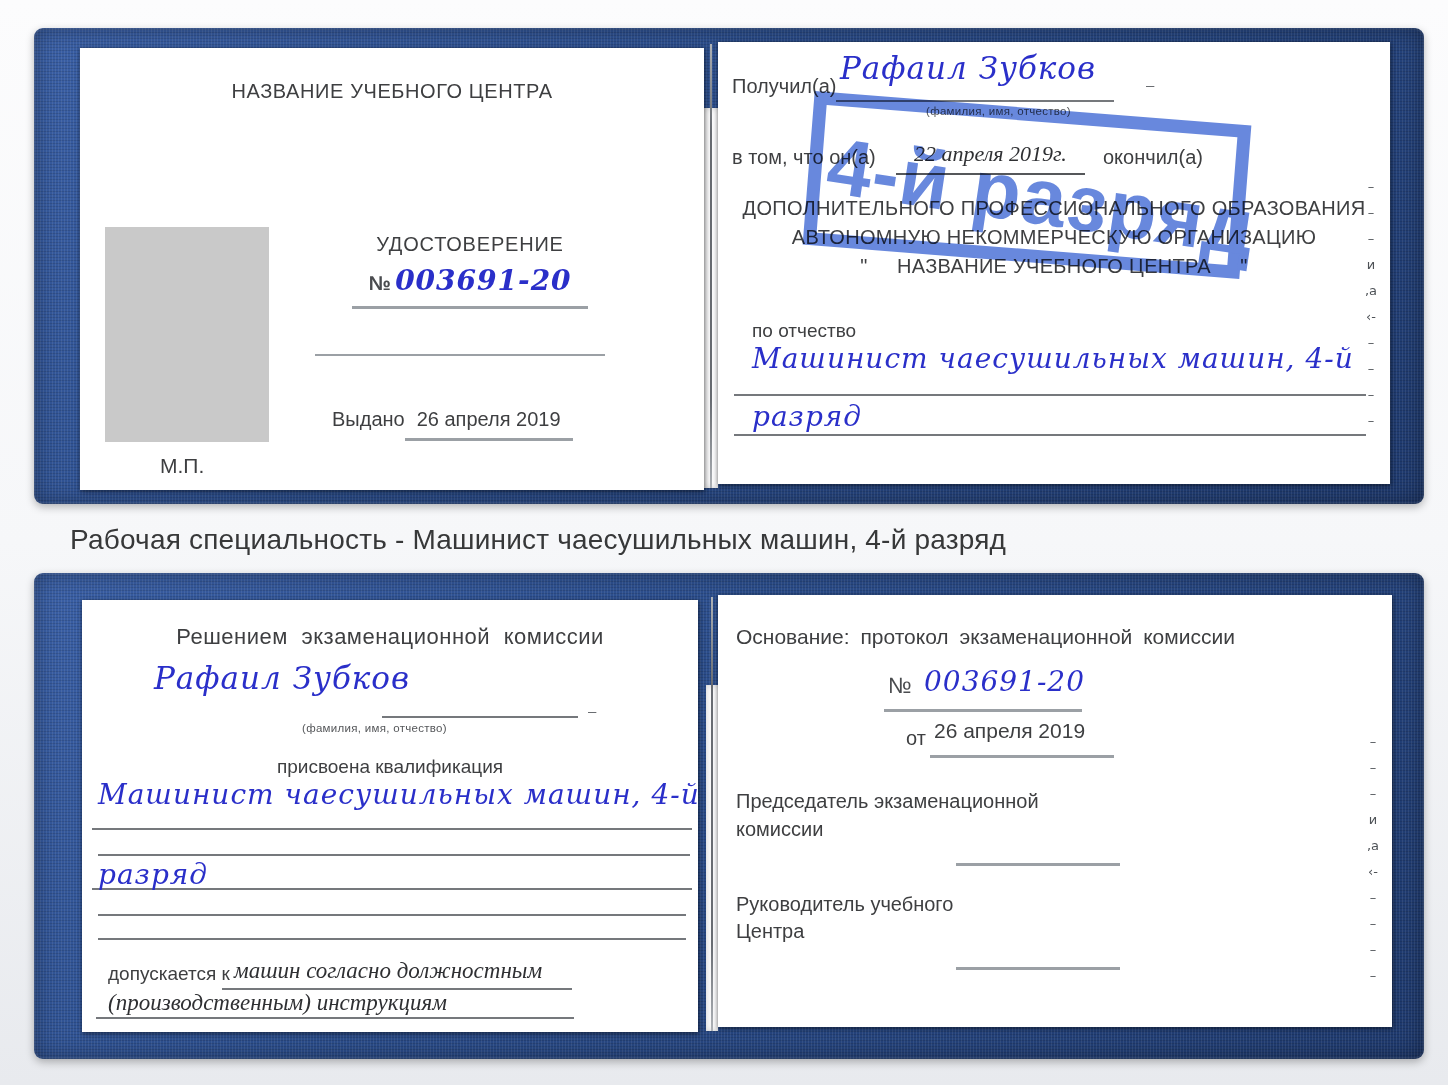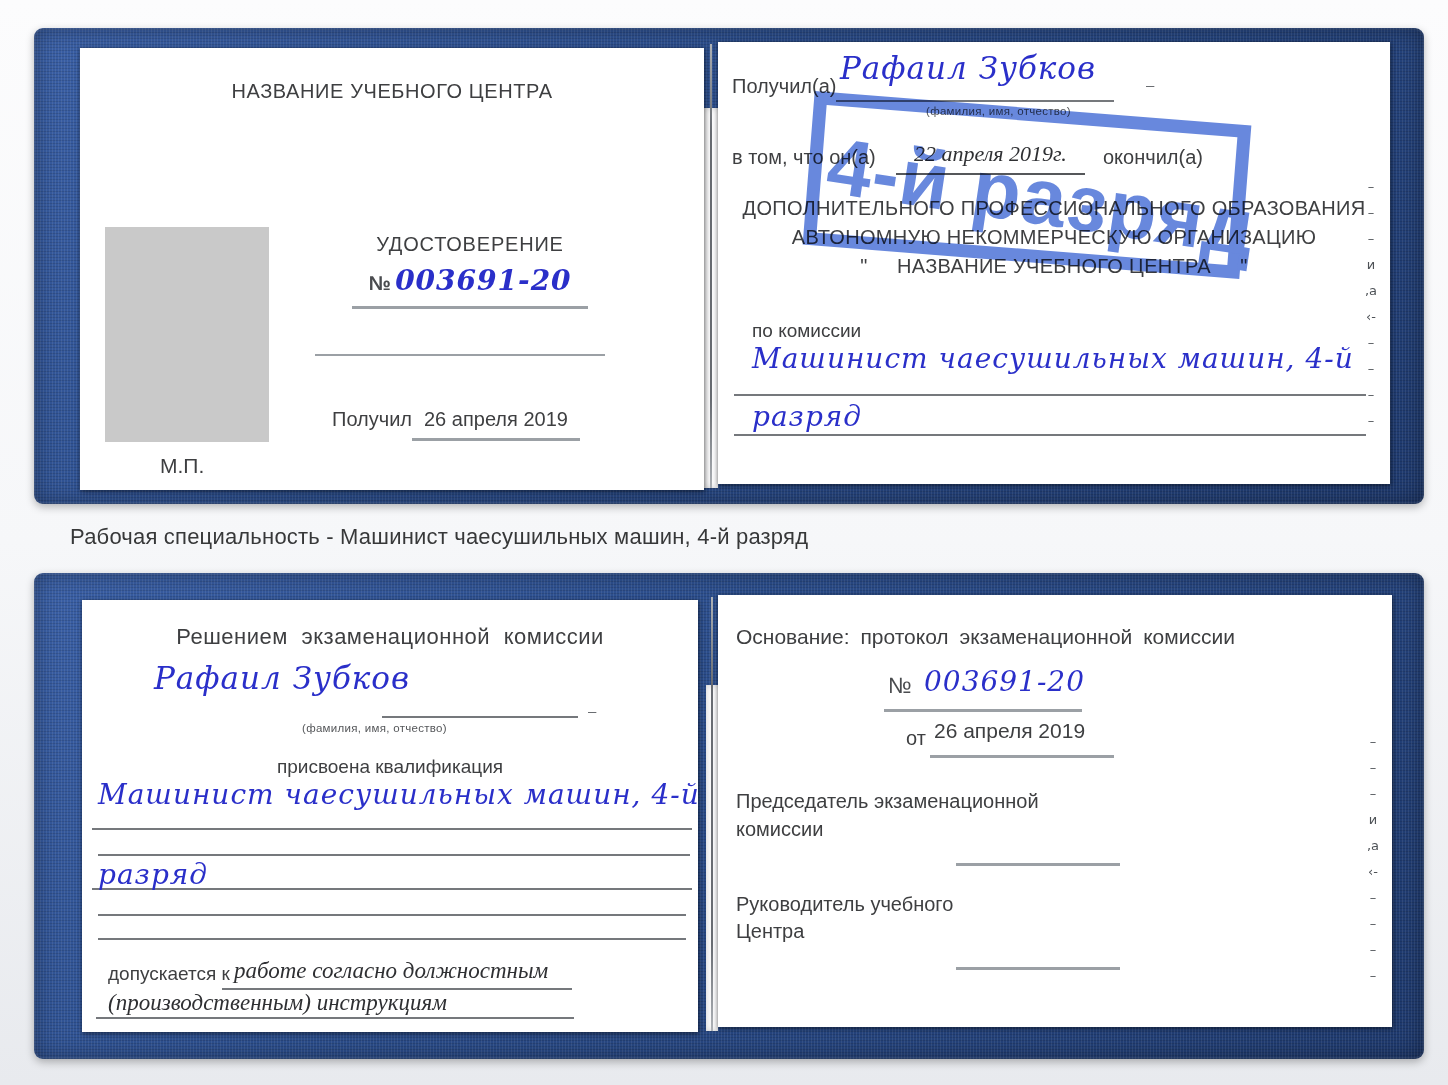--- a/index.html
+++ b/index.html
@@ -72,21 +72,21 @@
   }
 
   
   .marks{
     position:absolute;right:13px;display:flex;flex-direction:column;align-items:center;
     gap:12px;font-family:"DejaVu Sans",sans-serif;font-size:13px;line-height:14px;color:#4e5257;
   }
   .marks .mark{display:block;}
 
   
-  #divider-text{position:absolute;left:70px;top:524px;font-size:22px;color:#373839;letter-spacing:.2px;}
+  #divider-text{position:absolute;left:70px;top:524px;font-size:28px;color:#373839;letter-spacing:.2px;}
 
   .org-block{position:absolute;left:0;top:152px;width:100%;text-align:center;font-size:20px;line-height:29px;letter-spacing:.3px;}
   .heading-wide{letter-spacing:.5px;word-spacing:7px;}
 </style>
 </head>
 <body>
 
 <div class="book" id="book-top">
 
   <div class="gap-fill" id="gap-top"></div>
@@ -101,21 +101,21 @@
       <div style="font-size:20px;letter-spacing:.8px;">УДОСТОВЕРЕНИЕ</div>
       <div style="margin-top:8px;display:inline-block;border-bottom:3px solid var(--rule-gray);padding:0 16px 9px;font-weight:bold;">
         <span style="font-size:20px;color:#4a4c4f;">№</span>
         <span class="hand" style="font-size:28px;">003691-20</span>
       </div>
     </div>
 
     <div class="rule" style="left:235px;top:306px;width:290px;background:var(--rule-gray);"></div>
 
     <div class="abs" style="left:252px;top:360px;white-space:nowrap;">
-      <span style="font-size:20px;">Получил</span><span style="display:inline-block;border-bottom:3px solid var(--rule-gray);padding:0 12px 7px;font-size:20px;">26 апреля 2019</span>
+      <span style="font-size:20px;">Выдано</span><span style="display:inline-block;border-bottom:3px solid var(--rule-gray);padding:0 12px 7px;font-size:20px;">26 апреля 2019</span>
     </div>
 
     <div class="abs" style="left:80px;top:406px;font-size:21px;">М.П.</div>
   </div>
 
   <div class="page" id="page-tr">
     <div class="abs" style="left:14px;top:33px;font-size:20px;">Получил(а)</div>
     <div class="abs hand" style="left:122px;top:8px;font-size:31px;">Рафаил Зубков</div>
     <div class="rule" style="left:118px;top:58px;width:278px;"></div>
     <div class="dash-mark" style="left:428px;top:34px;">–</div>
@@ -124,21 +124,21 @@
     <div class="abs" style="left:14px;top:104px;font-size:20px;">в том, что он(а)</div>
     <div class="abs filled-italic" style="left:178px;top:99px;font-size:22px;border-bottom:2px solid #55575a;padding:0 18px 6px;">22 апреля 2019г.</div>
     <div class="abs" style="left:385px;top:104px;font-size:20px;">окончил(а)</div>
 
     <div class="org-block">
       <div>ДОПОЛНИТЕЛЬНОГО ПРОФЕССИОНАЛЬНОГО ОБРАЗОВАНИЯ</div>
       <div>АВТОНОМНУЮ НЕКОММЕРЧЕСКУЮ ОРГАНИЗАЦИЮ</div>
       <div>"&nbsp;&nbsp;&nbsp;&nbsp;&nbsp;НАЗВАНИЕ УЧЕБНОГО ЦЕНТРА&nbsp;&nbsp;&nbsp;&nbsp;&nbsp;"</div>
     </div>
 
-    <div class="abs" style="left:34px;top:278px;font-size:19px;">по комиссии</div>
+    <div class="abs" style="left:34px;top:278px;font-size:19px;">по отчество</div>
     <div class="abs hand" style="left:34px;top:300px;font-size:28px;z-index:3;">Машинист чаесушильных машин, 4-й</div>
     <div class="rule" style="left:16px;top:352px;width:632px;"></div>
     <div class="abs hand" style="left:34px;top:358px;font-size:28px;z-index:3;">разряд</div>
     <div class="rule" style="left:16px;top:392px;width:632px;"></div>
 
     <div class="stamp">
       <div class="stamp-text">4-й разряд</div>
     </div>
 
     <div class="marks" style="top:138px;">
@@ -176,21 +176,21 @@
     <div class="abs hand" style="left:16px;top:178px;font-size:28px;z-index:3;">Машинист чаесушильных машин, 4-й</div>
     <div class="rule" style="left:10px;top:228px;width:600px;"></div>
     <div class="rule" style="left:16px;top:254px;width:592px;"></div>
     <div class="abs hand" style="left:16px;top:258px;font-size:28px;z-index:3;">разряд</div>
     <div class="rule" style="left:10px;top:288px;width:600px;"></div>
 
     <div class="rule" style="left:16px;top:314px;width:588px;"></div>
     <div class="rule" style="left:16px;top:338px;width:588px;"></div>
 
     <div class="abs" style="left:26px;top:363px;font-size:19px;">допускается к</div>
-    <div class="abs filled-italic" style="left:152px;top:358px;font-size:23px;z-index:3;">работе согласно должностным</div>
+    <div class="abs filled-italic" style="left:152px;top:358px;font-size:23px;z-index:3;">машин согласно должностным</div>
     <div class="rule" style="left:140px;top:388px;width:350px;"></div>
     <div class="abs filled-italic" style="left:26px;top:390px;font-size:23px;z-index:3;">(производственным) инструкциям</div>
     <div class="rule" style="left:14px;top:417px;width:478px;"></div>
   </div>
 
   <div class="page" id="page-br">
     <div class="abs" style="left:18px;top:30px;font-size:21px;word-spacing:5px;">Основание: протокол экзаменационной комиссии</div>
 
     <div class="abs" style="left:170px;top:78px;font-size:22px;color:#4a4c4f;">№</div>
     <div class="abs hand" style="left:206px;top:70px;font-size:28px;">003691-20</div>

